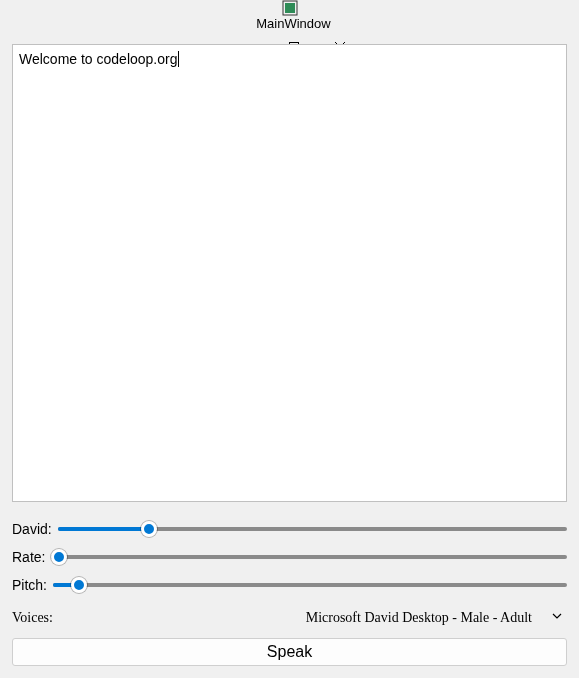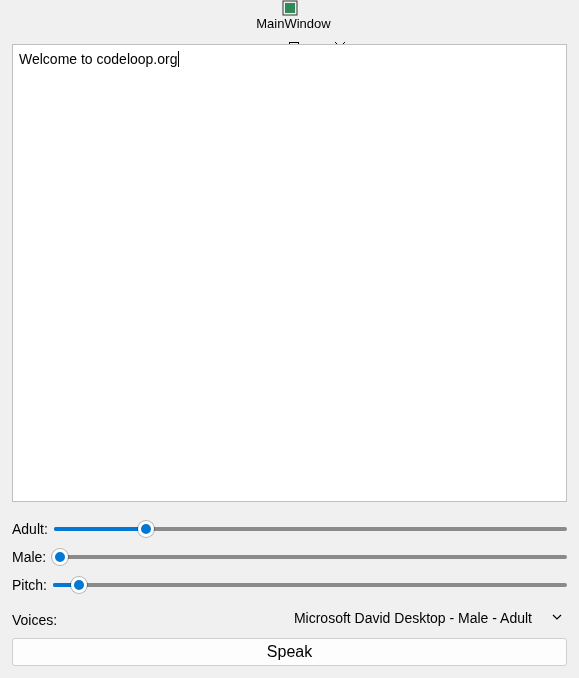--- a/index.html
+++ b/index.html
@@ -128,23 +128,24 @@
     height: 16px;
     background: #0078d4;
     border: 3px solid #fff;
     border-radius: 50%;
     box-shadow: 0 0 0 1px rgba(0,0,0,0.25);
     transform: translateX(-50%);
   }
 
   .voices-row {
     display: flex;
-    align-items: flex-end;
+    align-items: center;
     margin-top: 4px;
     margin-bottom: 10px;
+    font-family: Liberation Serif, serif;
   }
   .voices-label {
     font-size: 14px;
     color: #000;
   }
   .voices-spacer {
     flex: 1;
   }
   .combobox {
     display: flex;
@@ -216,30 +217,30 @@
     </div>
   </div>
 
   <div class="content">
 
     <div class="textarea-wrap">
       <div class="textarea" contenteditable="true" style=""><span>Welcome to codeloop.org</span><span class="caret"></span></div>
     </div>
 
     <div class="control-row">
-      <span class="control-label">Adult:</span>
+      <span class="control-label">David:</span>
       <div class="slider">
         <div class="slider-track"></div>
         <div class="slider-fill" style="width:18%"></div>
         <div class="slider-thumb" style="left:18%"></div>
       </div>
     </div>
 
     <div class="control-row">
-      <span class="control-label">Male:</span>
+      <span class="control-label">Rate:</span>
       <div class="slider">
         <div class="slider-track"></div>
         <div class="slider-fill" style="width:1.5%"></div>
         <div class="slider-thumb" style="left:1.5%"></div>
       </div>
     </div>
 
     <div class="control-row">
       <span class="control-label">Pitch:</span>
       <div class="slider">

